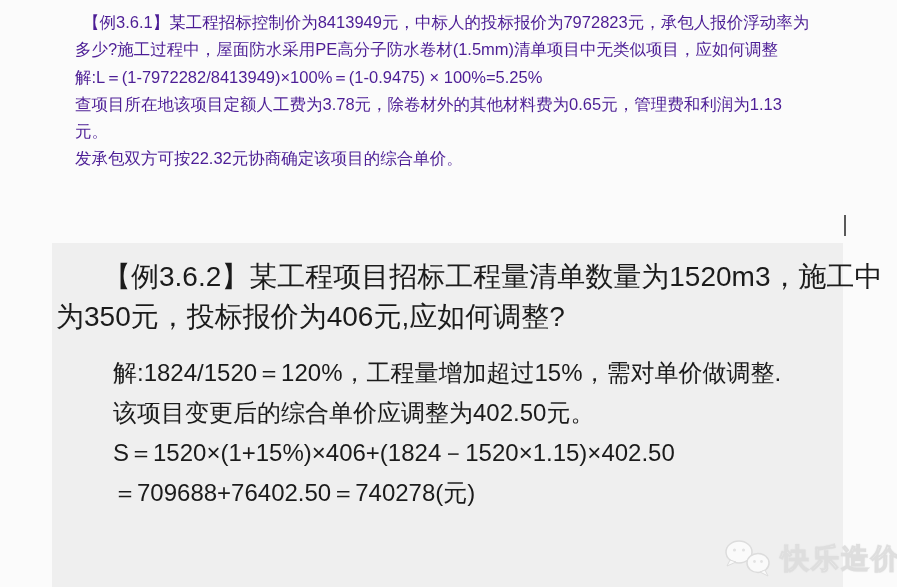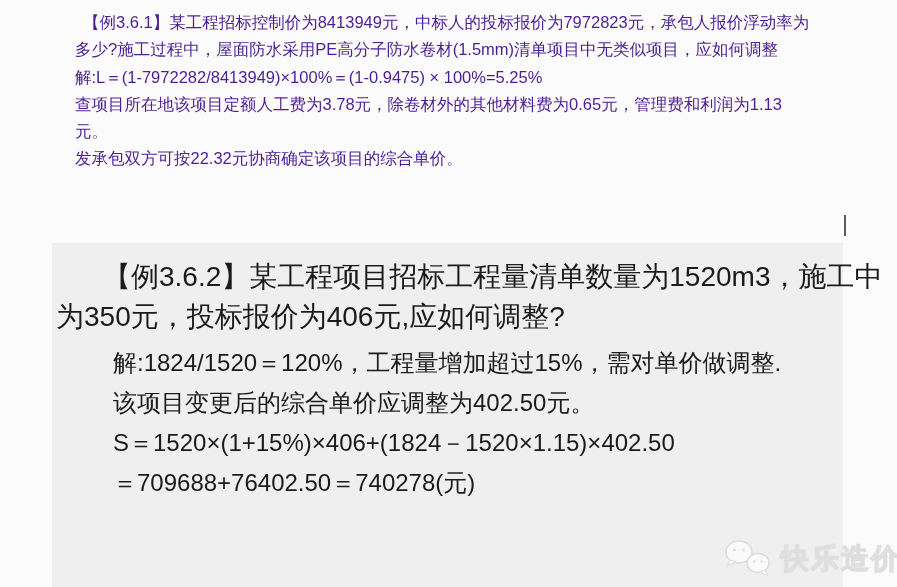--- a/index.html
+++ b/index.html
@@ -34,21 +34,21 @@
   }
   .ex2-question {
     padding:14px 0 0 4px;
     font-size:28px;
     line-height:40px;
     color:#1b1b1b;
     white-space:nowrap;
   }
   .ex2-question .line.first { text-indent:47px; }
   .ex2-solution {
-    margin:6px 0 0 61px;
+    margin:16px 0 0 61px;
     font-size:24px;
     line-height:40px;
     color:#1b1b1b;
     white-space:nowrap;
   }
   .ex2-solution .line { height:40px; }
 
   
   .cursor {
     position:absolute;

